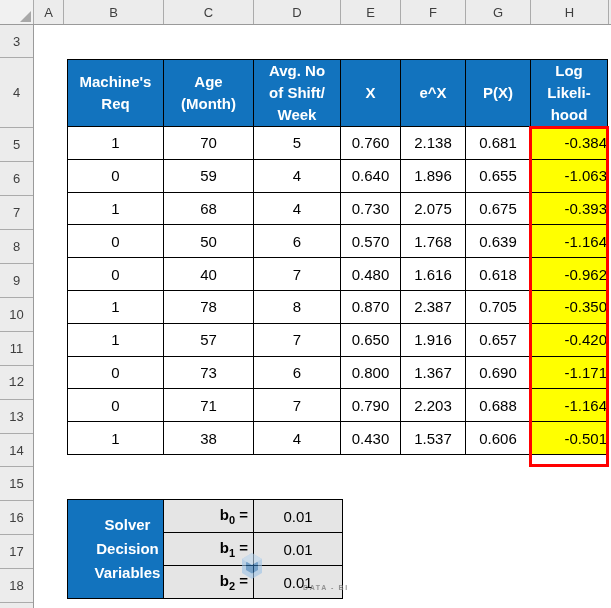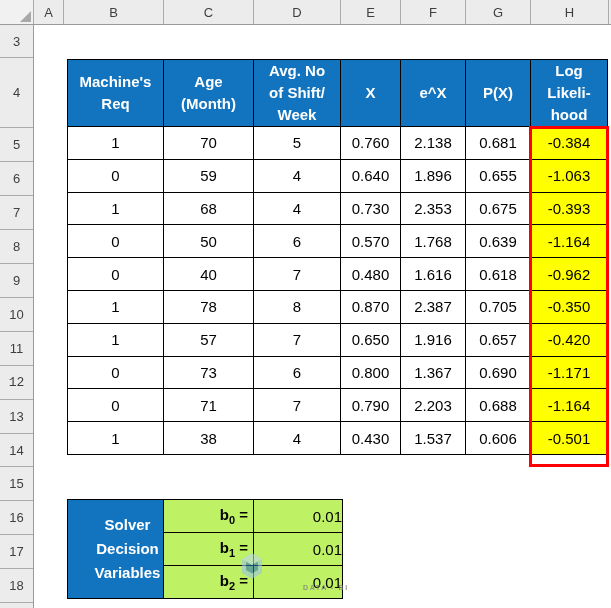--- a/index.html
+++ b/index.html
@@ -34,38 +34,38 @@
   #main-table{position:absolute;left:67px;top:59px;z-index:3;padding-left:17px;}
   #main-table th{
     background:var(--hdr-blue);color:#fff;font-weight:bold;font-size:15px;
     white-space:pre-line;line-height:1.45;height:66px;
     border:1.5px solid #000;text-align:center;vertical-align:middle;padding:0;
   }
   #main-table td{
     background:#fff;color:#000;font-size:15px;height:31.8px;
     border:1.5px solid #000;text-align:center;vertical-align:middle;padding:0;
   }
-  #main-table td.ycell{background:var(--hl-yellow);}
+  #main-table td.ycell{background:var(--hl-yellow);text-align:right;}
   #range-border{
     position:absolute;left:529px;top:126px;width:80px;height:341px;
     border:3px solid var(--hl-red);box-sizing:border-box;z-index:4;pointer-events:none;
   }
   
   #solver-table{position:absolute;left:67px;top:499px;z-index:3;}
   #solver-table td{
     border:1.5px solid #000;height:32px;padding:0;font-size:15px;color:#000;
-    vertical-align:middle;background:#bef264;
+    vertical-align:middle;background:#e5e5e5;
   }
   #solver-table td.blue-title{
     background:var(--hdr-blue);color:#fff;font-weight:bold;text-align:center;
     white-space:pre-line;line-height:1.62;border:1.5px solid #000;padding-left:24px;
   }
   #solver-table td.blabel{text-align:right;font-weight:bold;padding-right:5px;}
   #solver-table td.blabel sub{font-size:11px;}
-  #solver-table td.bval{text-align:right;}
+  #solver-table td.bval{text-align:center;}
   
   #watermark{
     position:absolute;left:241px;top:552px;z-index:6;pointer-events:none;
     display:flex;align-items:flex-start;white-space:nowrap;
   }
   #watermark svg{opacity:0.6;margin-right:2px;}
   .wm-brand{
     font-size:24px;font-weight:bold;letter-spacing:0.5px;line-height:1;
     color:rgba(62,126,197,0.55);margin-top:5px;
   }
@@ -156,21 +156,21 @@
           <td>0.640</td>
           <td>1.896</td>
           <td>0.655</td>
           <td class="ycell">-1.063</td>
         </tr>
         <tr>
           <td>1</td>
           <td>68</td>
           <td>4</td>
           <td>0.730</td>
-          <td>2.353</td>
+          <td>2.075</td>
           <td>0.675</td>
           <td class="ycell">-0.393</td>
         </tr>
         <tr>
           <td>0</td>
           <td>50</td>
           <td>6</td>
           <td>0.570</td>
           <td>1.768</td>
           <td>0.639</td>

